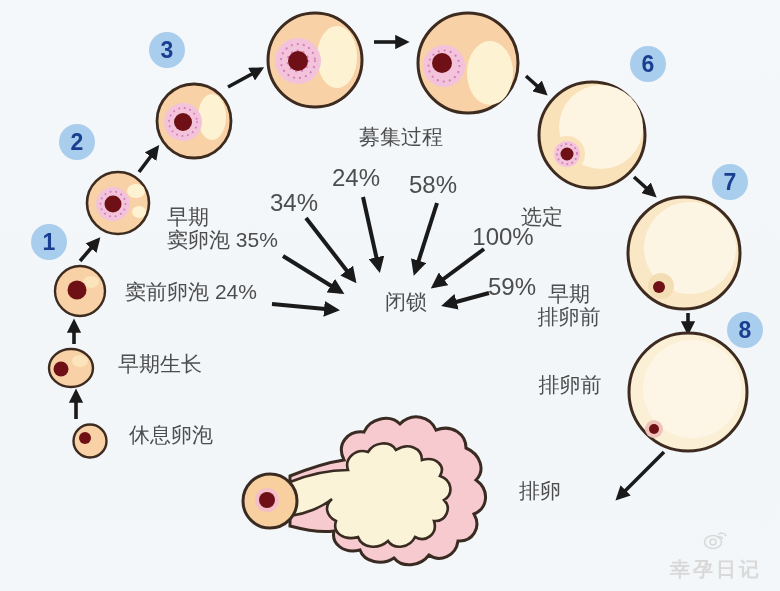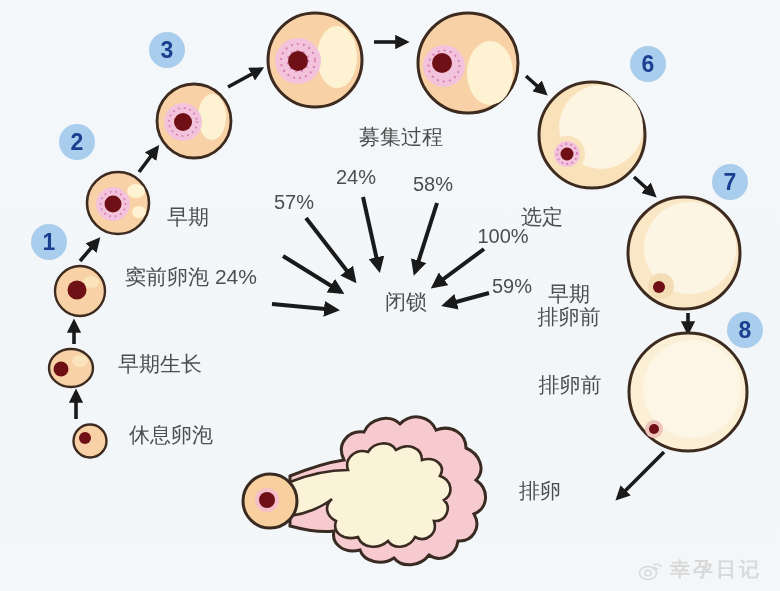--- a/index.html
+++ b/index.html
@@ -6,31 +6,31 @@
   body{font-family:"Liberation Sans","DejaVu Sans",sans-serif;}
   #canvas{
     position:relative;width:780px;height:591px;overflow:hidden;
     background:linear-gradient(180deg,#f5f8fb 0%,#f2f6f9 60%,#f4f7f9 100%);
   }
   #art{position:absolute;left:0;top:0;}
   .lbl{
     position:absolute;color:#4d4d4d;font-size:21px;font-weight:400;
     white-space:nowrap;transform:translate(-50%,-50%);line-height:23px;
   }
-  .pct{font-size:20px;}
+  .pct{font-size:24px;}
   .block{transform:translate(0,0);}
   .badge{
     position:absolute;width:36px;height:36px;border-radius:50%;
     background:#a9cdec;color:#1b3f90;font-size:23px;font-weight:bold;
     display:flex;align-items:center;justify-content:center;
     transform:translate(-50%,-50%);
   }
   .watermark{
     position:absolute;right:18px;bottom:8px;display:flex;align-items:center;gap:6px;
-    color:#d9d9d9;font-size:20px;font-weight:bold;letter-spacing:3px;
+    color:#d9d9d9;font-size:20px;font-weight:bold;letter-spacing:3px;flex-direction:column;
   }
 </style>
 </head>
 <body>
 
 <div id="canvas">
 
   <svg id="art" width="780" height="591" viewBox="0 0 780 591">
     <defs>
       <marker id="ah" viewBox="0 0 10 10" refX="7.5" refY="5" markerWidth="4" markerHeight="4" orient="auto-start-reverse">
@@ -174,39 +174,40 @@
 
   <div class="badge" style="left:49px;top:242px">1</div>
   <div class="badge" style="left:77px;top:142px">2</div>
   <div class="badge" style="left:167px;top:50px">3</div>
   <div class="badge" style="left:648px;top:64px">6</div>
   <div class="badge" style="left:730px;top:182px">7</div>
   <div class="badge" style="left:745px;top:330px">8</div>
 
   <div class="lbl" style="left:160px;top:363px">早期生长</div>
   <div class="lbl" style="left:171px;top:434px">休息卵泡</div>
-  <div class="lbl" style="left:191px;top:276px">窦前卵泡 24%</div>
+  <div class="lbl" style="left:191px;top:291px">窦前卵泡 24%</div>
 
   <div class="lbl block" style="left:167px;top:205px;transform:none;text-align:left">
     <div>早期</div>
+    <div>窦卵泡 35%</div>
   </div>
 
   <div class="lbl" style="left:401px;top:136px">募集过程</div>
   <div class="lbl" style="left:542px;top:216px">选定</div>
 
   <div class="lbl block" style="left:569px;top:282px;transform:translate(-50%,0);text-align:center">
     <div>早期</div>
     <div>排卵前</div>
   </div>
 
   <div class="lbl" style="left:570px;top:384px">排卵前</div>
   <div class="lbl" style="left:540px;top:490px">排卵</div>
   <div class="lbl" style="left:406px;top:301px">闭锁</div>
 
-  <div class="lbl pct" style="left:294px;top:202px">57%</div>
+  <div class="lbl pct" style="left:294px;top:202px">34%</div>
   <div class="lbl pct" style="left:356px;top:177px">24%</div>
   <div class="lbl pct" style="left:433px;top:184px">58%</div>
   <div class="lbl pct" style="left:503px;top:236px">100%</div>
   <div class="lbl pct" style="left:512px;top:286px">59%</div>
 
   <div class="watermark">
     <svg width="26" height="22" viewBox="0 0 26 22">
       <g fill="none" stroke="#d9d9d9" stroke-width="1.6" stroke-linecap="round">
         <ellipse cx="10" cy="14" rx="8.5" ry="6.5"></ellipse>
         <circle cx="10" cy="14" r="3"></circle>

